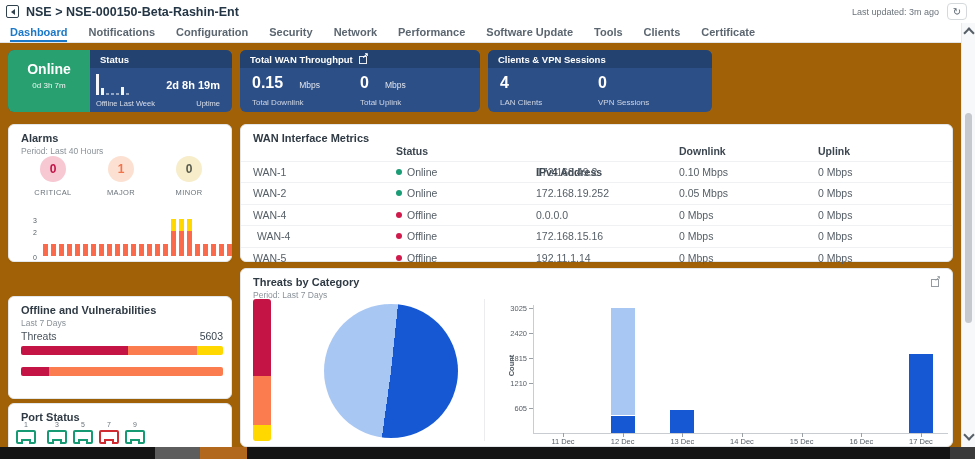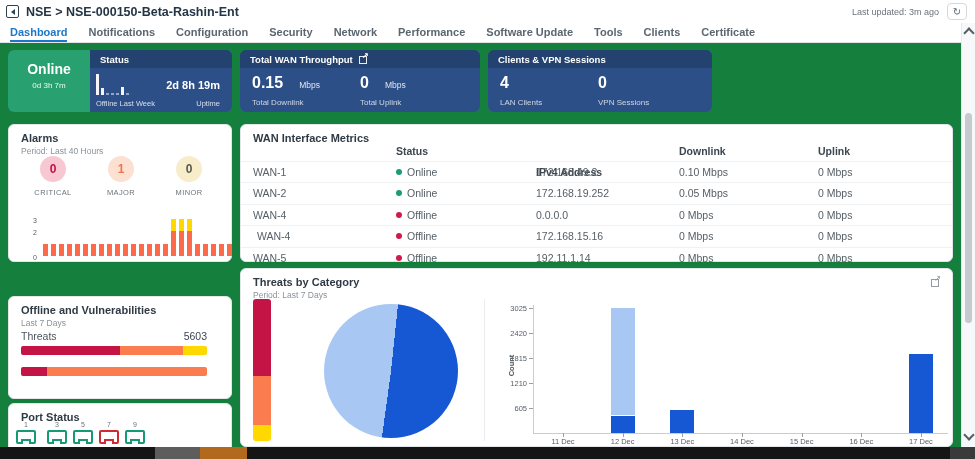--- a/index.html
+++ b/index.html
@@ -1,16 +1,16 @@
 <!DOCTYPE html>
 <html><head>
 <meta charset="utf-8">
 <style>
   html,body{margin:0;padding:0;}
-  #app{position:relative;width:975px;height:459px;background:#15803d;overflow:hidden;
+  #app{position:relative;width:975px;height:459px;background:#a16207;overflow:hidden;
        font-family:"Liberation Sans",sans-serif;color:#333;}
   
   .topbar{position:absolute;left:0;top:0;width:975px;height:23px;background:#fff;
           display:flex;justify-content:space-between;align-items:center;padding:0 6px;box-sizing:border-box;}
   .title-wrap{display:flex;align-items:center;gap:7px;}
   .back-ic{width:13px;height:13px;border:1.5px solid #31424f;border-radius:2px;
            display:inline-flex;align-items:center;justify-content:center;box-sizing:border-box;}
   .back-ic i{width:0;height:0;border-top:3px solid transparent;border-bottom:3px solid transparent;
              border-right:4px solid #31424f;}
   .page-title{font-size:12.5px;font-weight:bold;color:#243646;}
@@ -66,21 +66,21 @@
   
   .metrics-card{left:240px;top:124px;width:713px;height:138px;}
   .wan-header{position:absolute;left:0;top:20px;width:100%;height:14px;}
   .th{position:absolute;font-size:10.5px;font-weight:bold;color:#3c4650;}
   .wan-body{position:absolute;left:0;top:36px;width:100%;}
   .trow{position:relative;height:20.4px;border-top:1px solid #f0f1f3;}
   .td{position:absolute;top:4px;font-size:10.5px;color:#555e66;}
   .dot{display:inline-block;width:6px;height:6px;border-radius:50%;margin-right:5px;vertical-align:1px;}
   
   .tv-card{left:8px;top:296px;width:224px;height:103px;}
-  .tv-items{position:absolute;left:12px;right:24px;top:33px;}
+  .tv-items{position:absolute;left:12px;right:8px;top:33px;}
   .tv-item{margin-bottom:12px;}
   .tv-row{display:flex;justify-content:space-between;font-size:10.5px;color:#4a535c;margin-bottom:4px;}
   .tv-val{color:#3c4650;}
   .tv-bar{display:flex;height:9px;border-radius:2px;overflow:hidden;}
   
   .port-card{left:8px;top:403px;width:224px;height:56px;}
   .port-col{position:absolute;top:17px;width:22px;text-align:center;}
   .port-num{font-size:7px;color:#6a737b;margin-bottom:2px;}
   .port-ic{position:relative;width:20px;height:14px;border:2px solid;border-radius:2px;box-sizing:border-box;margin:0 auto;}
   .port-notch{position:absolute;left:50%;bottom:-2px;transform:translateX(-50%);width:10px;height:5px;

